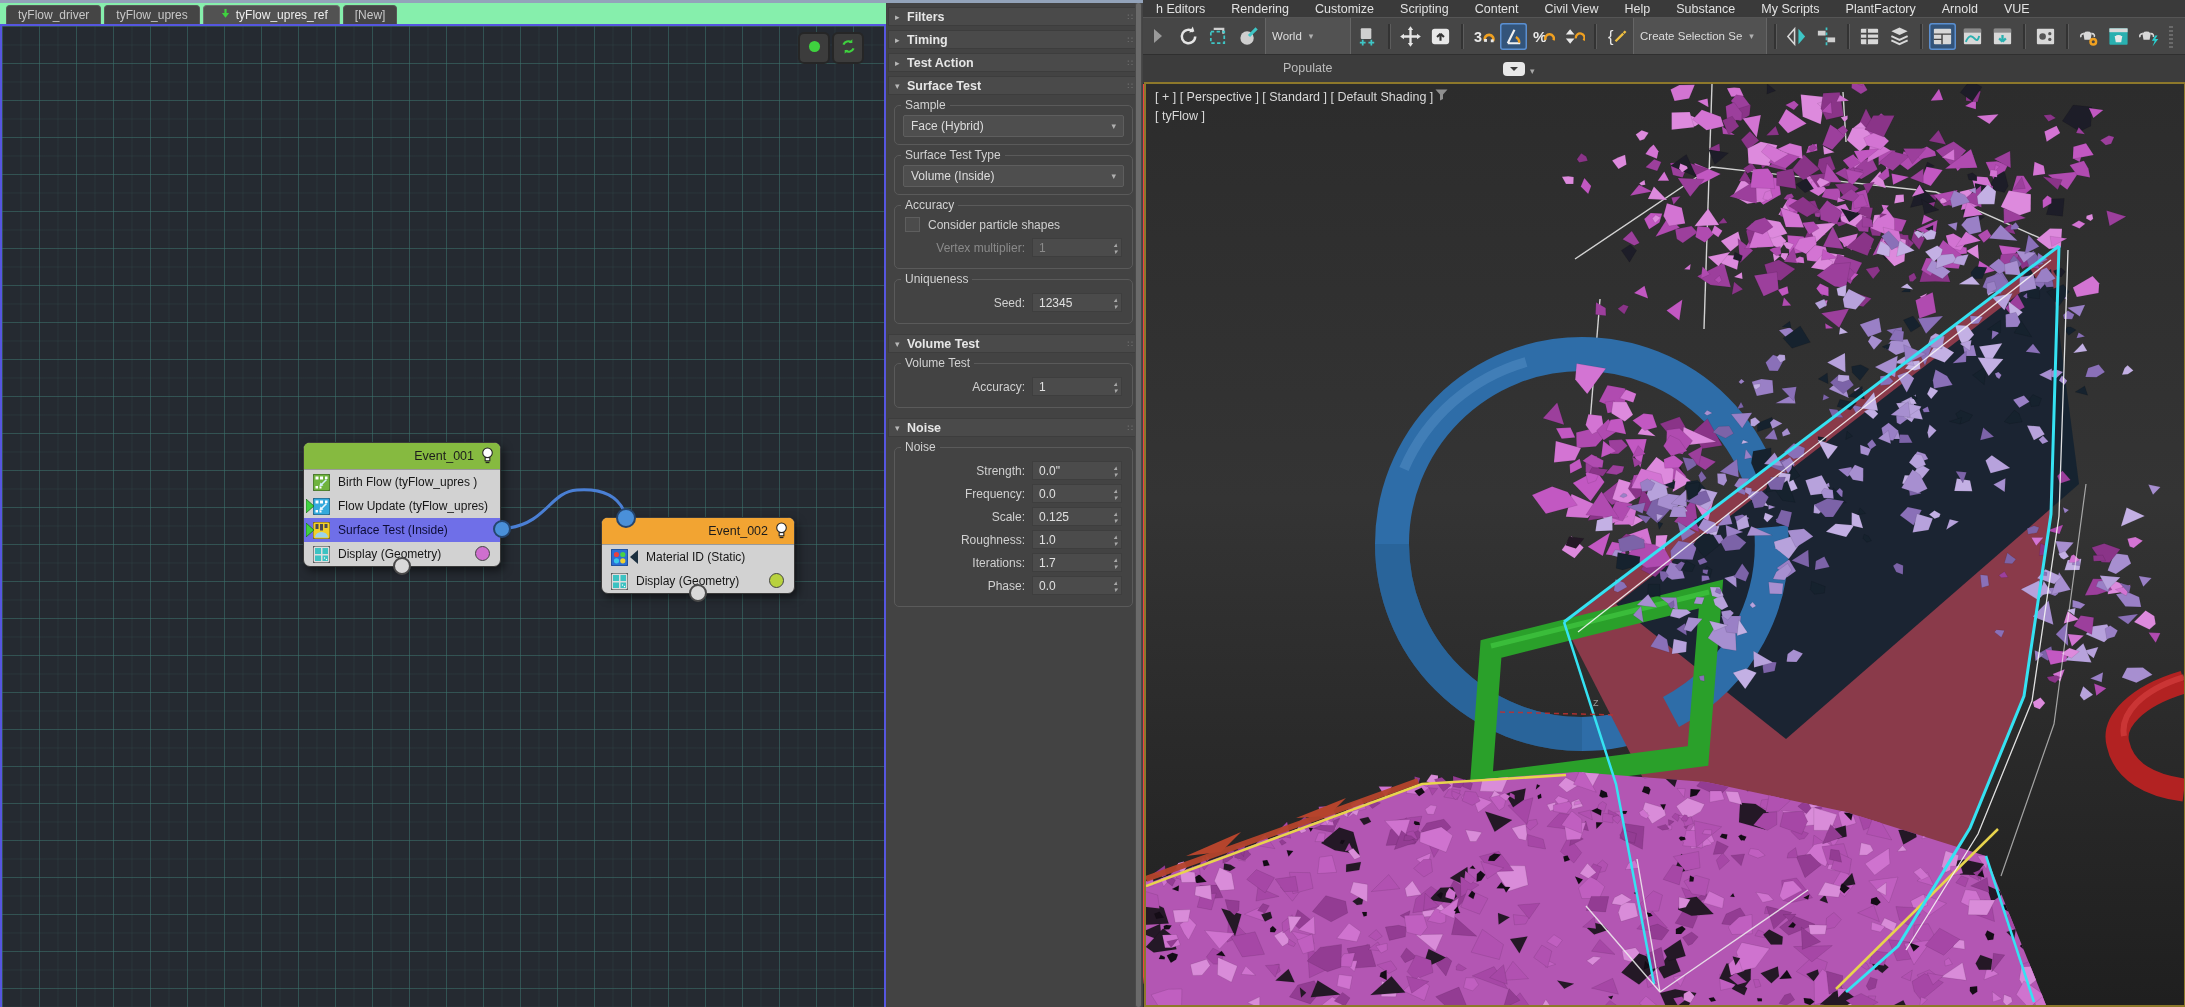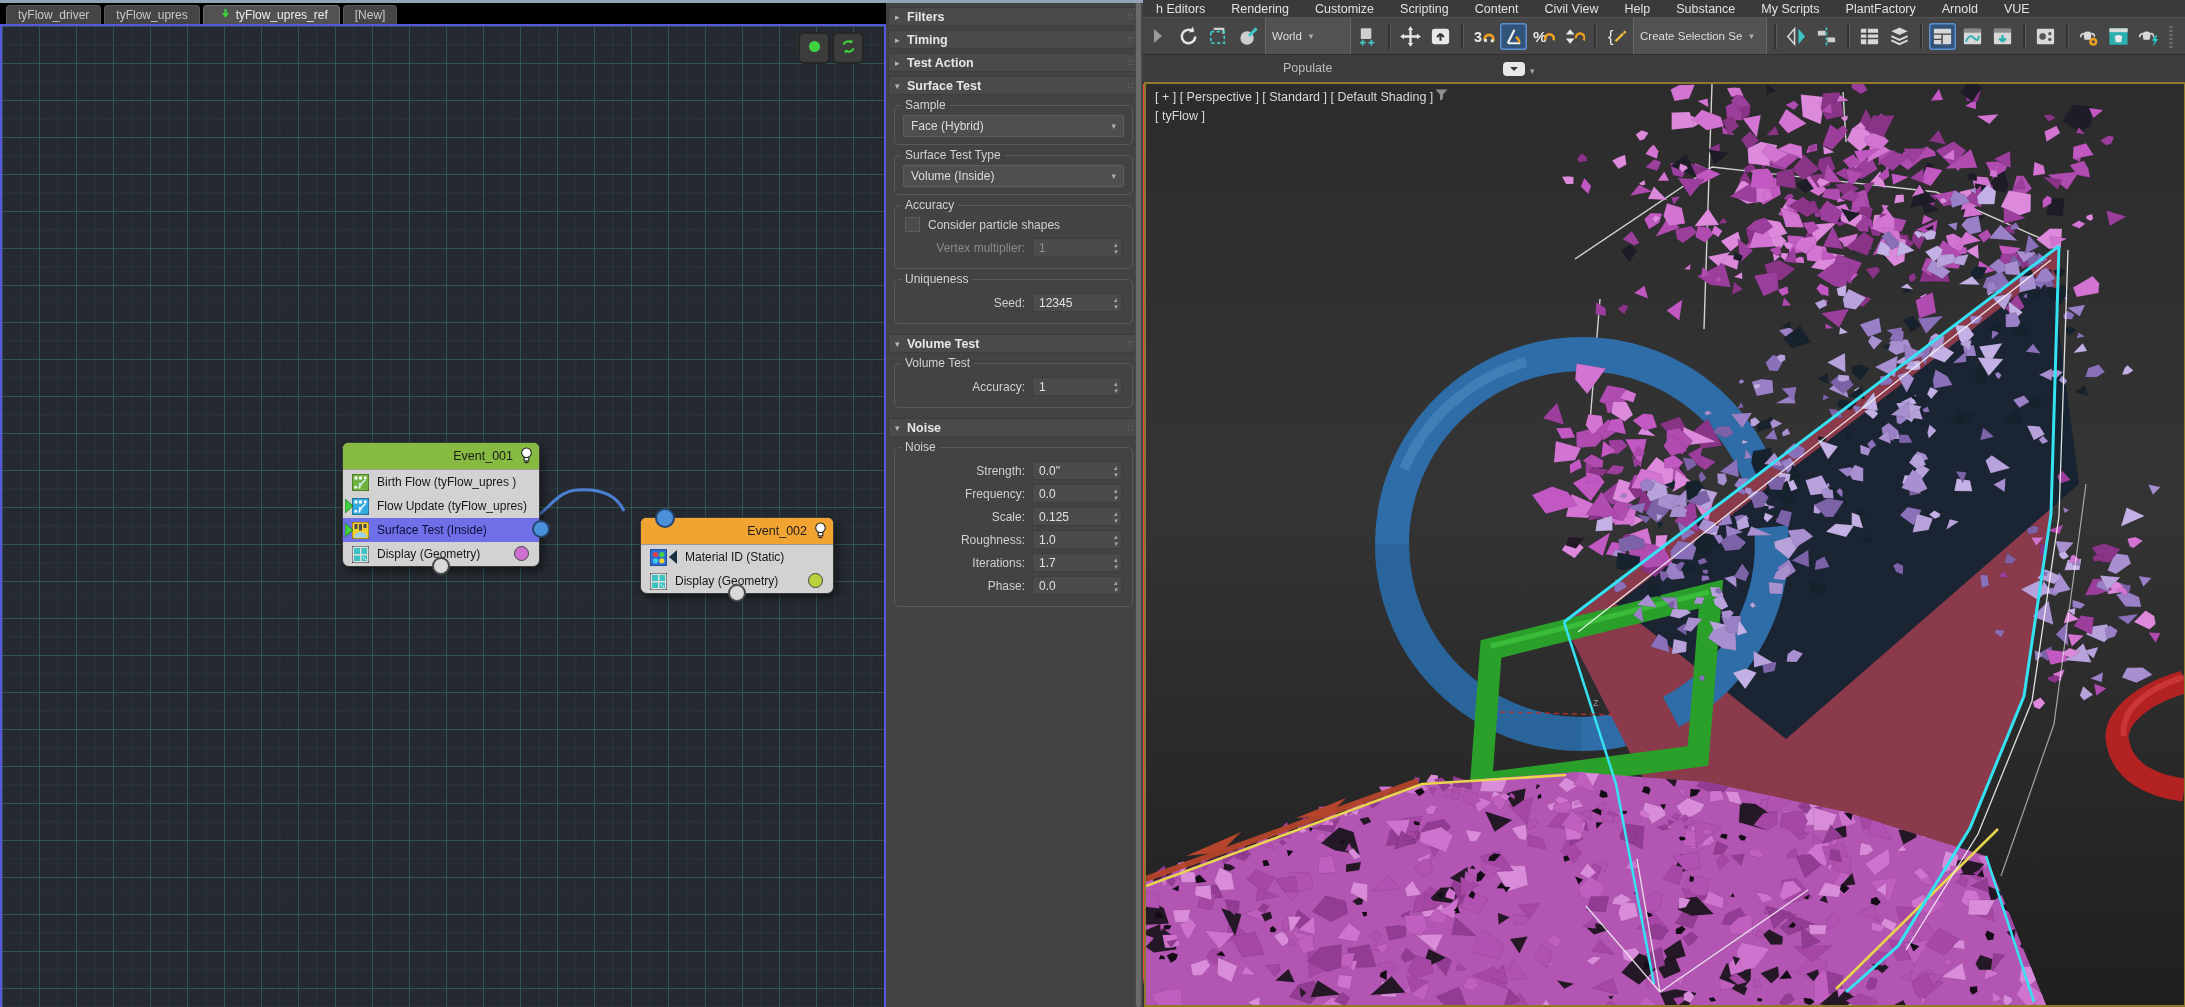--- a/index.html
+++ b/index.html
@@ -1,38 +1,38 @@
 <!DOCTYPE html>
 <html><head>
 <meta charset="utf-8">
 <style>
   html,body{margin:0;padding:0;background:#2e2e2e;}
   #app{position:relative;width:2185px;height:1007px;overflow:hidden;background:#2e2e2e;
        font-family:"Liberation Sans",sans-serif;-webkit-font-smoothing:antialiased;}
   
   #titlebar-strip{position:absolute;left:0;top:0;width:1143px;height:3px;background:#93a3ba;}
-  #node-editor{position:absolute;left:0;top:3px;width:886px;height:1004px;background:#000000;}
+  #node-editor{position:absolute;left:0;top:3px;width:886px;height:1004px;background:#86efac;}
   #ne-tabs{position:absolute;left:0;top:0;width:100%;height:21px;display:flex;align-items:flex-end;padding-left:6px;box-sizing:border-box;}
   .ne-tab{height:18px;line-height:18px;padding:0 11px;margin-right:3px;font-size:12px;color:#c8c8c8;
           background:#454545;border:1px solid #585858;border-bottom:none;border-radius:4px 4px 0 0;
           display:flex;align-items:center;gap:5px;white-space:nowrap;}
   .ne-tab.active{background:#525252;color:#eeeeee;border-color:#6e6e6e;padding-left:16px;}
   #ne-canvas{position:absolute;left:0;top:21px;width:882px;height:981px;border:2px solid #5656e0;
     background-color:#252a31;
     background-image:
       linear-gradient(rgba(62,118,112,.45) 1px,transparent 1px),
       linear-gradient(90deg,rgba(62,118,112,.45) 1px,transparent 1px),
       linear-gradient(rgba(62,118,112,.15) 1px,transparent 1px),
       linear-gradient(90deg,rgba(62,118,112,.15) 1px,transparent 1px);
     background-size:37px 37px,37px 37px,18.5px 18.5px,18.5px 18.5px;}
   .canvas-btn{position:absolute;width:28px;height:28px;background:#3c3c3c;border:2px solid #262626;border-radius:6px;
       display:flex;align-items:center;justify-content:center;}
   
   .tynode{position:absolute;background:#d2d2d2;border:1.5px solid #3a3a3a;border-radius:7px;
-      box-shadow:3px 4px 9px rgba(0,0,0,.5);margin-left:39px;}
+      box-shadow:3px 4px 9px rgba(0,0,0,.5);}
   .tynode-header{height:26px;border-radius:5px 5px 0 0;display:flex;align-items:center;justify-content:flex-end;
       padding:0 26px 0 8px;font-size:12.5px;color:#1c1c1c;position:relative;border-bottom:1px solid #9a9a9a;}
   .tynode-header .bulb{position:absolute;right:6px;top:4px;}
   .nrow{height:24px;display:flex;align-items:center;padding:0 8px 0 9px;gap:8px;position:relative;}
   .nrow .nlabel{font-size:12px;color:#161616;white-space:nowrap;}
   .nrow.sel{background:#6f6fe8;}
   .nrow.sel .nlabel{color:#0d0d35;}
   .nicon{width:17px;height:17px;flex:0 0 17px;display:block;}
   .in-wedge{position:absolute;left:2px;top:5px;width:8px;height:14px;}
   .right-wedge{margin-left:-6px;width:8px;height:14px;}

